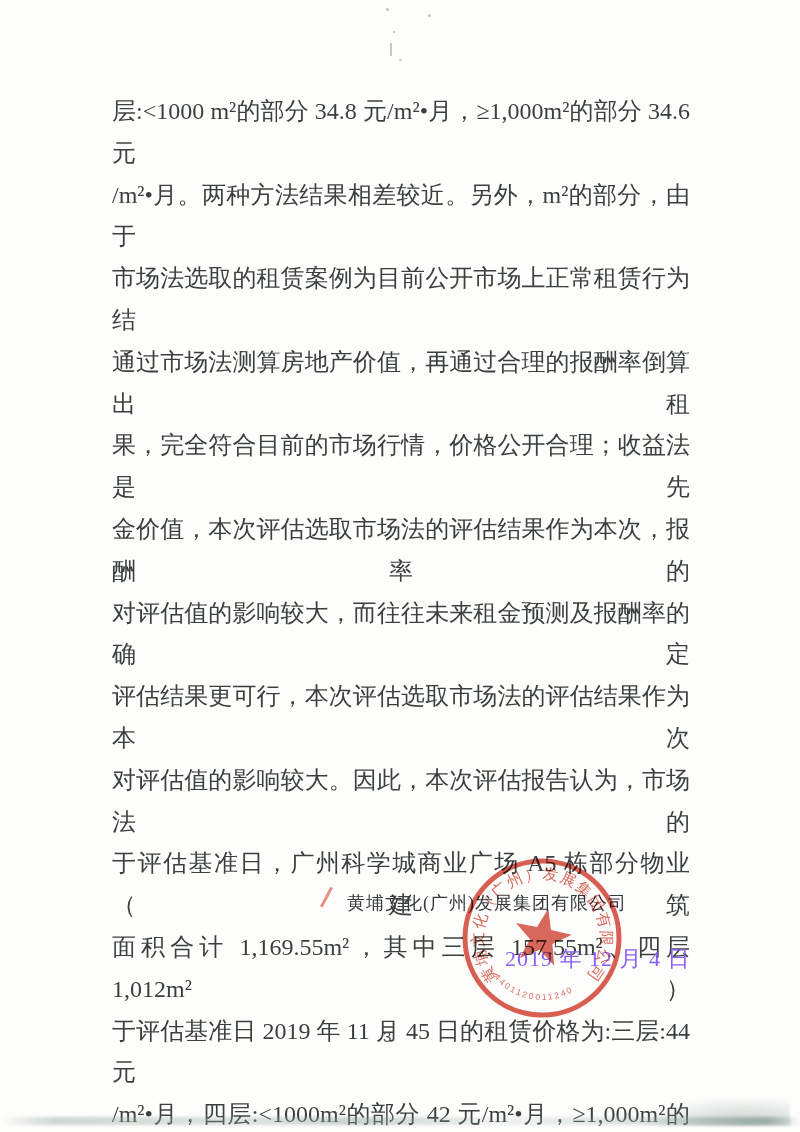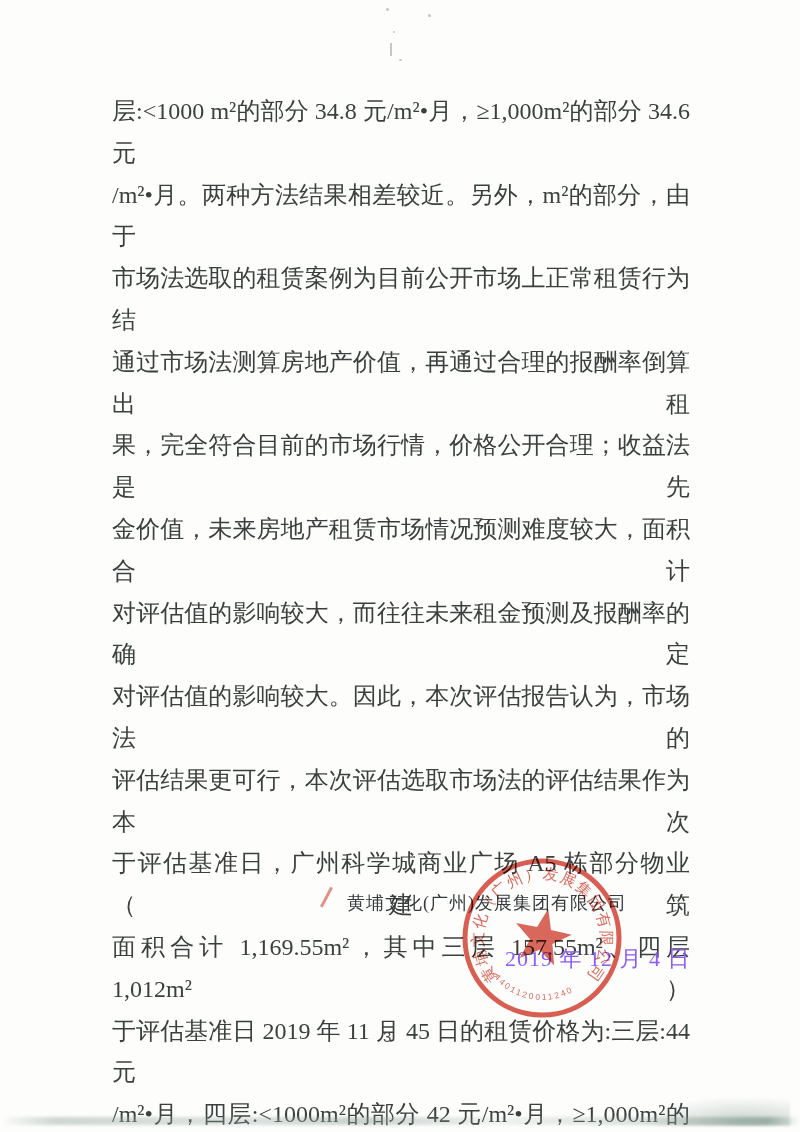--- a/index.html
+++ b/index.html
@@ -60,24 +60,24 @@
 
 <div class="page">
 
   <div class="body-text">
       <div class="para">
         <div class="line">层:&lt;1000 m²的部分 34.8 元/m²•月，≥1,000m²的部分 34.6 元</div>
         <div class="line">/m²•月。两种方法结果相差较近。另外，m²的部分，由于</div>
         <div class="line">市场法选取的租赁案例为目前公开市场上正常租赁行为结</div>
         <div class="line">通过市场法测算房地产价值，再通过合理的报酬率倒算出租</div>
         <div class="line">果，完全符合目前的市场行情，价格公开合理；收益法是先</div>
-        <div class="line">金价值，未来房地产租赁市场情况预测难度较大，面积合计</div>
+        <div class="line">金价值，本次评估选取市场法的评估结果作为本次，报酬率的</div>
         <div class="line">对评估值的影响较大，而往往未来租金预测及报酬率的确定</div>
+        <div class="line">评估结果更可行，本次评估选取市场法的评估结果作为本次</div>
         <div class="line">对评估值的影响较大。因此，本次评估报告认为，市场法的</div>
-        <div class="line">评估结果更可行，本次评估选取市场法的评估结果作为本次</div>
         <div class="line">于评估基准日，广州科学城商业广场 A5 栋部分物业（建筑</div>
         <div class="line">面积合计 1,169.55m²，其中三层 157.55m²、四层 1,012m²）</div>
         <div class="line">于评估基准日 2019 年 11 月 45 日的租赁价格为:三层:44 元</div>
         <div class="line">/m²•月，四层:&lt;1000m²的部分 42 元/m²•月，≥1,000m²的部分</div>
       </div>
     </div>
 
   <div class="sig-company">黄埔文化(广州)发展集团有限公司</div>
 
   <div class="sig-date">2019 年 12 月 4 日</div>

